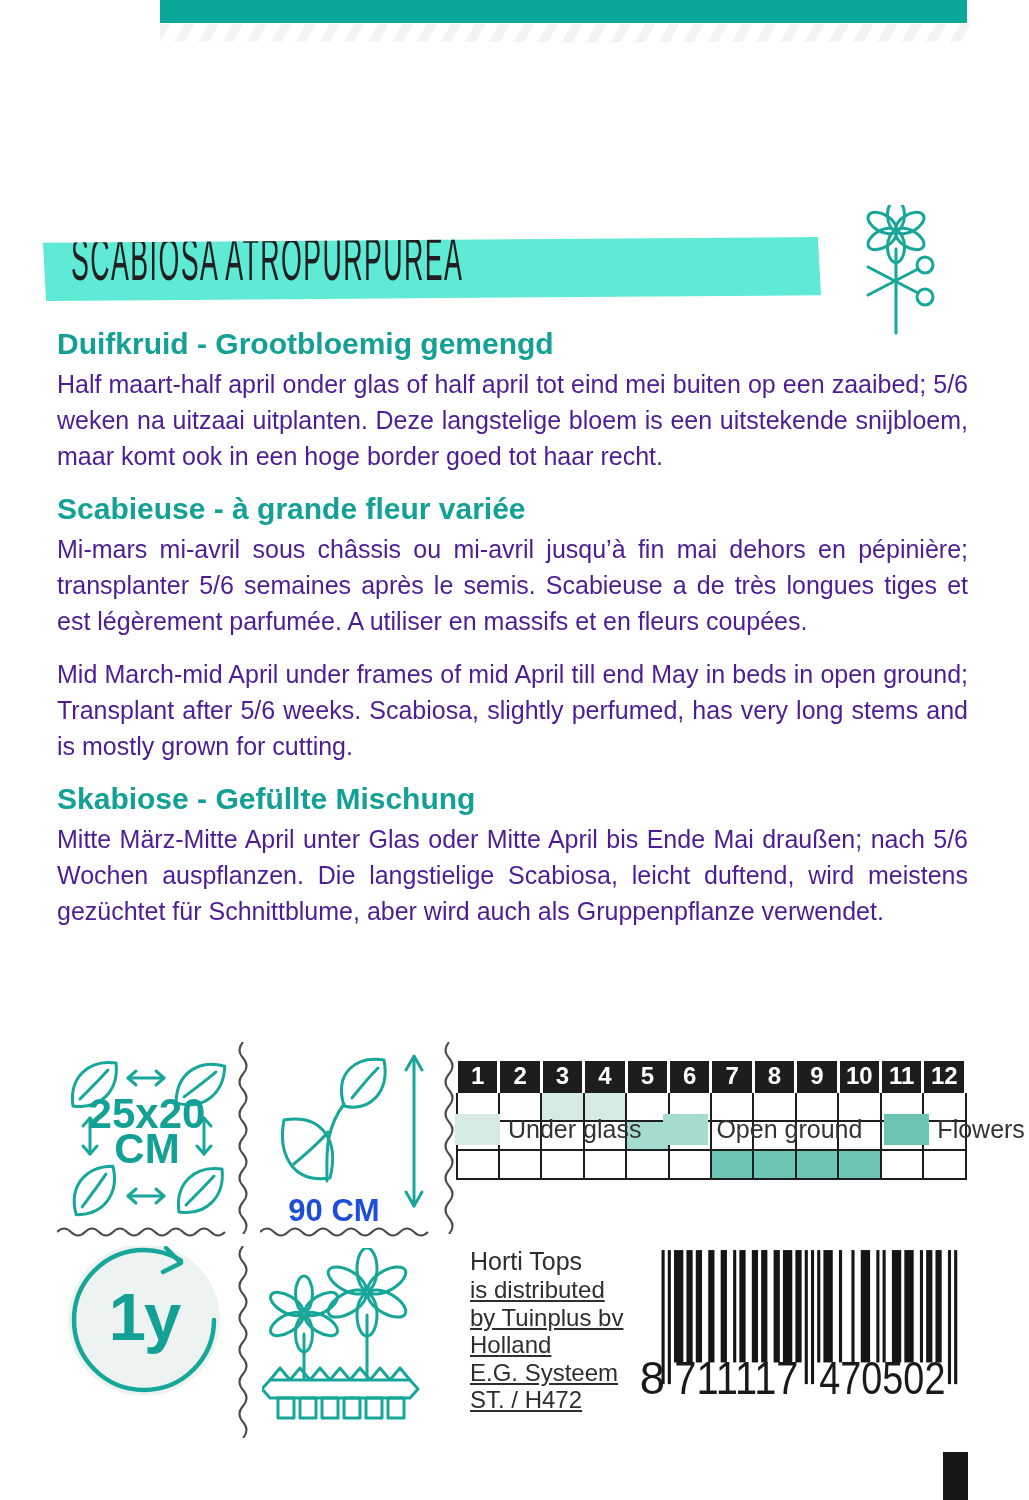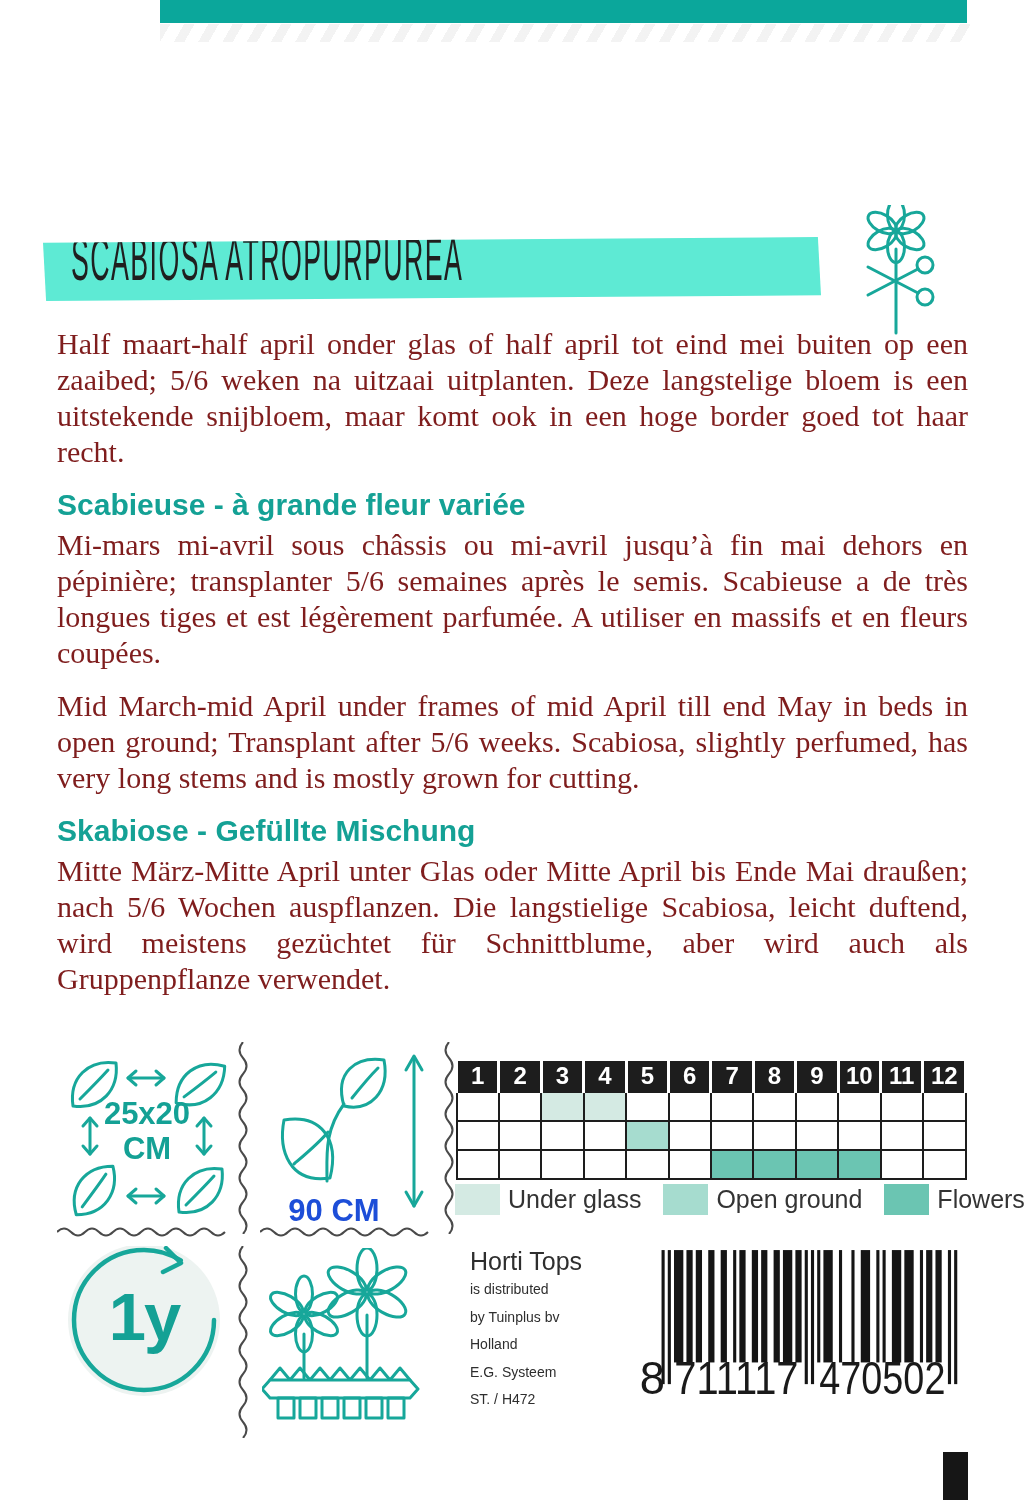--- a/index.html
+++ b/index.html
@@ -8,41 +8,41 @@
   .top-bar{position:absolute;left:160px;top:0;width:807px;height:23px;background:#0ba79b;}
   .torn-edge{position:absolute;left:160px;top:24px;width:812px;height:18px;opacity:.85;
         background:repeating-linear-gradient(120deg,#f1f1f1 0 9px,#ffffff 9px 21px);}
   .title-band{position:absolute;left:43px;top:237px;width:778px;height:64px;background:#5eead4;
         clip-path:polygon(0 9%,99.6% 0,100% 91%,.4% 100%);}
   .title-text{position:absolute;left:28px;bottom:7px;font-size:57px;font-weight:400;color:#1f1f1f;
         letter-spacing:3px;white-space:nowrap;transform:scaleX(.47) scaleY(1.06);transform-origin:left bottom;}
   .cut-flower{position:absolute;left:852px;top:205px;}
   .text-col{position:absolute;left:57px;top:326px;width:911px;}
   .text-col h2{margin:0 0 5px 0;font-size:30px;line-height:35px;font-weight:bold;color:#14a195;}
-  .text-col p{margin:0 0 17px 0;font-size:30px;line-height:36px;color:#7f1d1d;text-align:justify;font-family:Liberation Serif, serif;}
+  .text-col p{margin:0 0 17px 0;font-size:25px;line-height:36px;color:#4c1d95;text-align:justify;}
   .icon-stroke{fill:none;stroke:#17a79a;stroke-width:3;stroke-linecap:round;stroke-linejoin:round;}
   .wavy{position:absolute;}
   .panel{position:absolute;}
   .spacing-text{position:absolute;left:0;top:50px;width:178px;text-align:center;color:#14a195;
-        font-weight:bold;font-size:31px;line-height:35px;}
+        font-weight:bold;font-size:42px;line-height:35px;}
   .height-label{position:absolute;left:6px;bottom:2px;width:132px;text-align:center;color:#1d4ed8;
         font-weight:bold;font-size:31px;}
   .annual-label{position:absolute;left:0;top:32px;width:168px;text-align:center;color:#14a195;
         font-weight:bold;font-size:67px;letter-spacing:-2px;}
   .calendar{position:absolute;left:455px;top:1058px;}
   .cal{border-collapse:collapse;table-layout:fixed;width:512px;}
   .cal th{background:#1d1d1d;color:#fff;font-weight:bold;font-size:24px;height:30px;padding:0;
         text-align:center;border:3px solid #fff;border-bottom:2px solid #1d1d1d;}
   .cal td{border:2px solid #1d1d1d;height:27px;padding:0;background:#fff;}
-  .legend{position:absolute;left:455px;top:1184px;width:461px;display:flex;align-items:center;}
+  .legend{position:absolute;left:455px;top:1114px;width:461px;display:flex;align-items:center;}
   .legend .swatch{width:45px;height:31px;margin-right:8px;flex:0 0 auto;}
   .legend .lab{font-size:25px;color:#333;margin-right:22px;white-space:nowrap;}
   .distributor{position:absolute;left:470px;top:1246px;width:170px;color:#2e2e2e;}
   .distributor .dname{font-size:25px;font-weight:normal;line-height:30px;}
-  .distributor .dline{font-size:14px;line-height:27.5px;}
+  .distributor .dline{font-size:24px;line-height:27.5px;text-decoration:underline;}
   .barcode{position:absolute;left:630px;top:1248px;}
   .barcode text{font-family:"Liberation Sans",sans-serif;fill:#1a1a1a;}
   .print-mark{position:absolute;left:943px;top:1452px;width:25px;height:48px;background:#161616;}
 </style>
 </head>
 <body>
 
 <div class="page">
 
   <div class="top-bar"></div>
@@ -65,20 +65,21 @@
       </g>
       <line x1="16" y1="62" x2="66" y2="88"></line>
       <line x1="16" y1="90" x2="66" y2="64"></line>
       <circle cx="73" cy="92" r="8"></circle>
       <circle cx="73" cy="60" r="8"></circle>
     </g>
   </svg>
 
   <div class="text-col">
     <section>
+      <h2>Duifkruid - Grootbloemig gemengd</h2>
       <p>Half maart-half april onder glas of half april tot eind mei buiten op een zaaibed; 5/6 weken na uitzaai uitplanten. Deze langstelige bloem is een uitstekende snijbloem, maar komt ook in een hoge border goed tot haar recht.</p>
     </section>
     <section>
       <h2>Scabieuse - à grande fleur variée</h2>
       <p>Mi-mars mi-avril sous châssis ou mi-avril jusqu’à fin mai dehors en pépinière; transplanter 5/6 semaines après le semis. Scabieuse a de très longues tiges et est légèrement parfumée. A utiliser en massifs et en fleurs coupées.</p>
     </section>
     <section>
       <p>Mid March-mid April under frames of mid April till end May in beds in open ground; Transplant after 5/6 weeks. Scabiosa, slightly perfumed, has very long stems and is mostly grown for cutting.</p>
     </section>
     <section>

